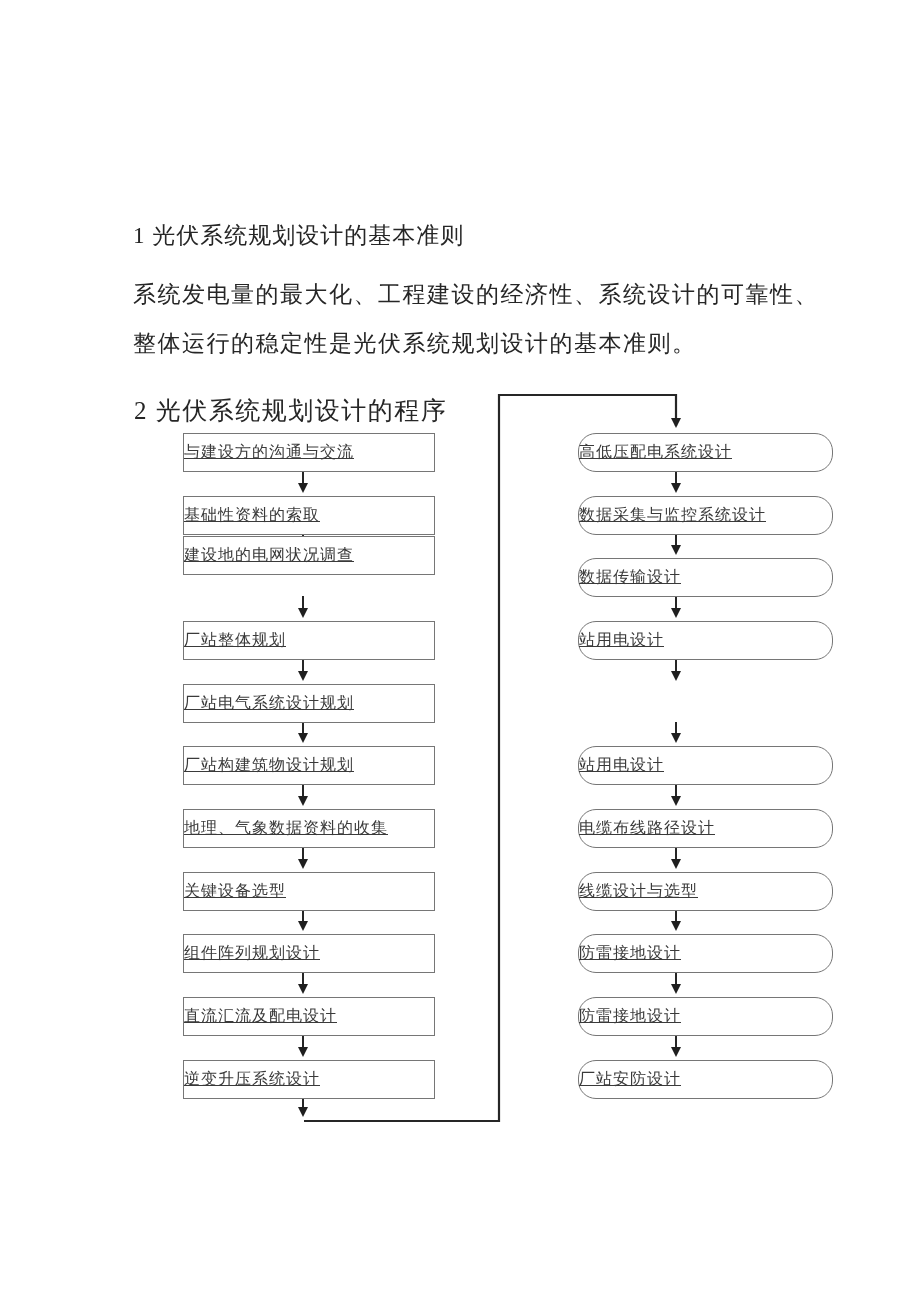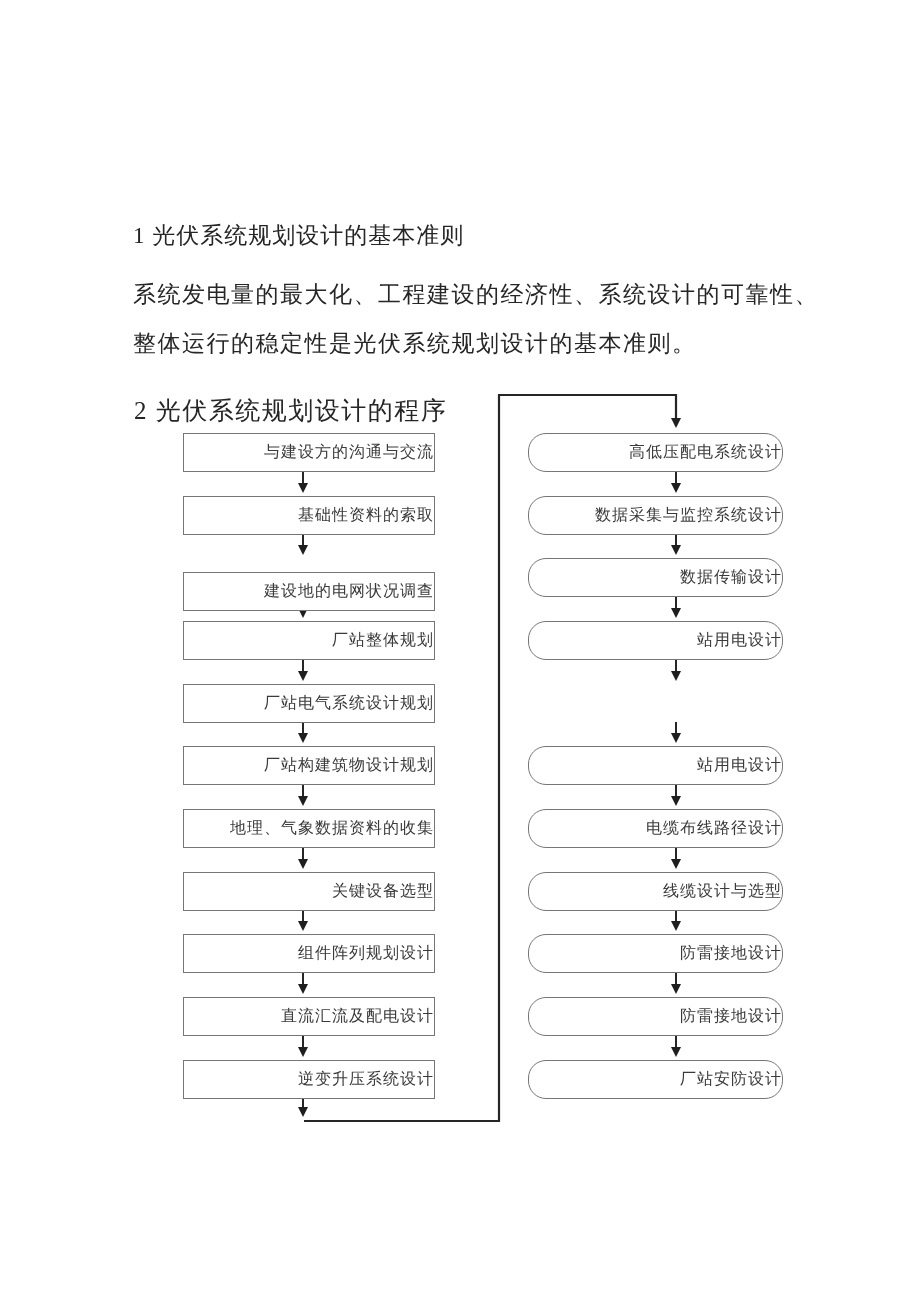--- a/index.html
+++ b/index.html
@@ -46,29 +46,30 @@
     letter-spacing: 1.5px;
     text-align: center;
   }
   .fbox {
     position: absolute;
     height: 37px;
     border: 1px solid #767676;
     background: #ffffff;
     display: flex;
     align-items: center;
-    justify-content: flex-end;
+    justify-content: flex-start;
     font-size: 16px;
     letter-spacing: 1px;
     color: #3a3a3a;
     white-space: nowrap;
     box-sizing: content-box;
+    text-decoration: underline;
   }
   .lcol { left: 183px; width: 250px; }
-  .rcol { left: 528px; width: 253px; border-radius: 18px; }
+  .rcol { left: 578px; width: 253px; border-radius: 18px; }
   #connectors {
     position: absolute;
     left: 0;
     top: 0;
     pointer-events: none;
   }
   #connectors line, #connectors polyline {
     stroke: #262626;
     fill: none;
   }
@@ -116,21 +117,21 @@
 
     <polyline points="304,1121 499,1121 499,395 676,395 676,426" stroke-width="2.2" marker-end="url(#arr)"></polyline>
   </svg>
 
   <div class="fbox lcol" style="top:433px">
       <span>与建设方的沟通与交流</span>
     </div>
   <div class="fbox lcol" style="top:496px">
       <span>基础性资料的索取</span>
     </div>
-  <div class="fbox lcol" style="top:572px">
+  <div class="fbox lcol" style="top:536px">
       <span>建设地的电网状况调查</span>
     </div>
   <div class="fbox lcol" style="top:621px">
       <span>厂站整体规划</span>
     </div>
   <div class="fbox lcol" style="top:684px">
       <span>厂站电气系统设计规划</span>
     </div>
   <div class="fbox lcol" style="top:746px">
       <span>厂站构建筑物设计规划</span>

